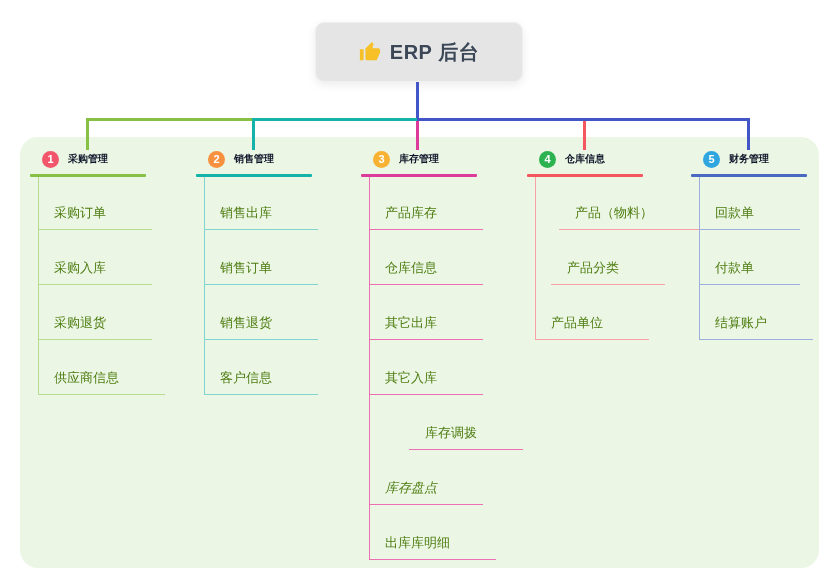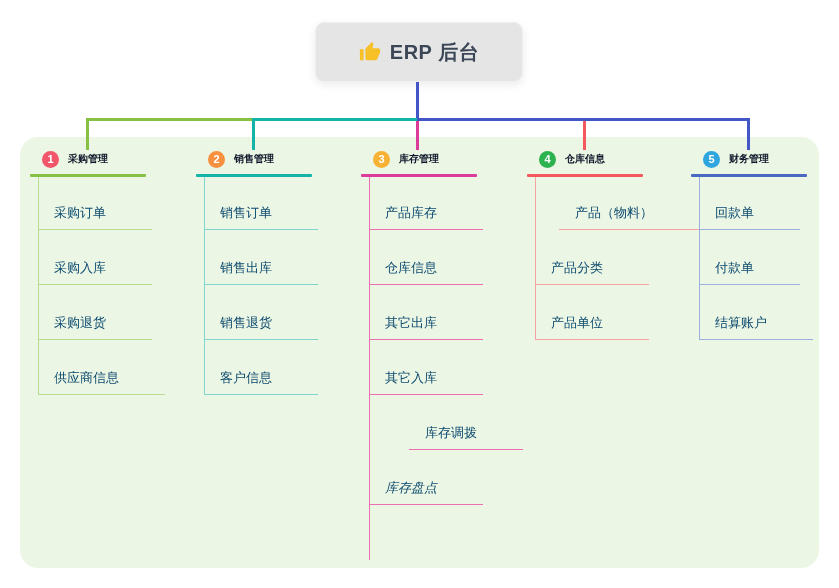--- a/index.html
+++ b/index.html
@@ -24,21 +24,21 @@
   .b-header{width:116px;cursor:pointer;}
   .b-row{display:flex;align-items:center;height:22px;padding-left:12px;}
   .badge{width:17px;height:17px;border-radius:50%;color:#fff;font-size:11px;font-weight:bold;
     line-height:17px;text-align:center;margin-right:9px;flex:0 0 auto;}
   .b-title{font-size:10px;font-weight:600;color:#0f172a;white-space:nowrap;}
   .b-underline{height:3px;width:116px;margin-top:4px;border-radius:1px;}
   .spine{position:absolute;left:8px;top:29px;width:1px;}
   .items{margin-left:8px;}
   .item{height:55px;display:flex;align-items:flex-end;box-sizing:border-box;
     padding:0 46px 7px 16px;width:max-content;border-bottom:1px solid;
-    font-size:13px;color:#0c4a6e;white-space:nowrap;cursor:pointer;}
+    font-size:13px;color:#4d7c0f;white-space:nowrap;cursor:pointer;}
   .item:first-child{height:53px;}
 </style>
 </head>
 <body>
 
 <div id="canvas">
 
   <div id="panel" style="background: rgb(235, 246, 229);"></div>
 
   <div id="root-node">
@@ -80,22 +80,22 @@
   <div class="branch" style="left:196px">
     <div class="b-header">
       <div class="b-row">
         <span class="badge" style="background: rgb(248, 145, 63);">2</span>
         <span class="b-title">销售管理</span>
       </div>
       <div class="b-underline" style="background: rgb(19, 179, 170);"></div>
     </div>
     <div class="spine" style="height: 218px; background: rgb(128, 213, 206);"></div>
     <div class="items">
+      <div class="item" style="border-bottom-color: rgb(128, 213, 206);">销售出库</div>
       <div class="item" style="border-bottom-color: rgb(128, 213, 206);">销售订单</div>
-      <div class="item" style="border-bottom-color: rgb(128, 213, 206);">销售出库</div>
       <div class="item" style="border-bottom-color: rgb(128, 213, 206);">销售退货</div>
       <div class="item" style="border-bottom-color: rgb(128, 213, 206);">客户信息</div>
     </div>
   </div>
 
   <div class="branch" style="left:361px">
     <div class="b-header">
       <div class="b-row">
         <span class="badge" style="background: rgb(248, 178, 51);">3</span>
         <span class="b-title">库存管理</span>
@@ -103,35 +103,36 @@
       <div class="b-underline" style="background: rgb(220, 59, 153);"></div>
     </div>
     <div class="spine" style="height: 383px; background: rgb(236, 111, 180);"></div>
     <div class="items">
       <div class="item" style="border-bottom-color: rgb(236, 111, 180);">产品库存</div>
       <div class="item" style="border-bottom-color: rgb(236, 111, 180);">仓库信息</div>
       <div class="item" style="border-bottom-color: rgb(236, 111, 180);">其它出库</div>
       <div class="item" style="border-bottom-color: rgb(236, 111, 180);">其它入库</div>
       <div class="item" style="border-bottom-color: rgb(236, 111, 180); margin-left: 40px;">库存调拨</div>
       <div class="item" style="border-bottom-color: rgb(236, 111, 180); font-style: italic;">库存盘点</div>
+      <div class="item" style="border-bottom-color: rgb(236, 111, 180);">出库库明细</div>
     </div>
   </div>
 
   <div class="branch" style="left:527px">
     <div class="b-header">
       <div class="b-row">
         <span class="badge" style="background: rgb(45, 178, 80);">4</span>
         <span class="b-title">仓库信息</span>
       </div>
       <div class="b-underline" style="background: rgb(244, 87, 94);"></div>
     </div>
     <div class="spine" style="height: 163px; background: rgb(247, 161, 165);"></div>
     <div class="items">
       <div class="item" style="border-bottom-color: rgb(247, 161, 165); margin-left: 24px;">产品（物料）</div>
-      <div class="item" style="border-bottom-color: rgb(247, 161, 165);">产品分类</div>
+      <div class="item" style="border-bottom-color: rgb(247, 161, 165); margin-left: 16px;">产品分类</div>
       <div class="item" style="border-bottom-color: rgb(247, 161, 165);">产品单位</div>
     </div>
   </div>
 
   <div class="branch" style="left:691px">
     <div class="b-header">
       <div class="b-row">
         <span class="badge" style="background: rgb(47, 166, 224);">5</span>
         <span class="b-title">财务管理</span>
       </div>

